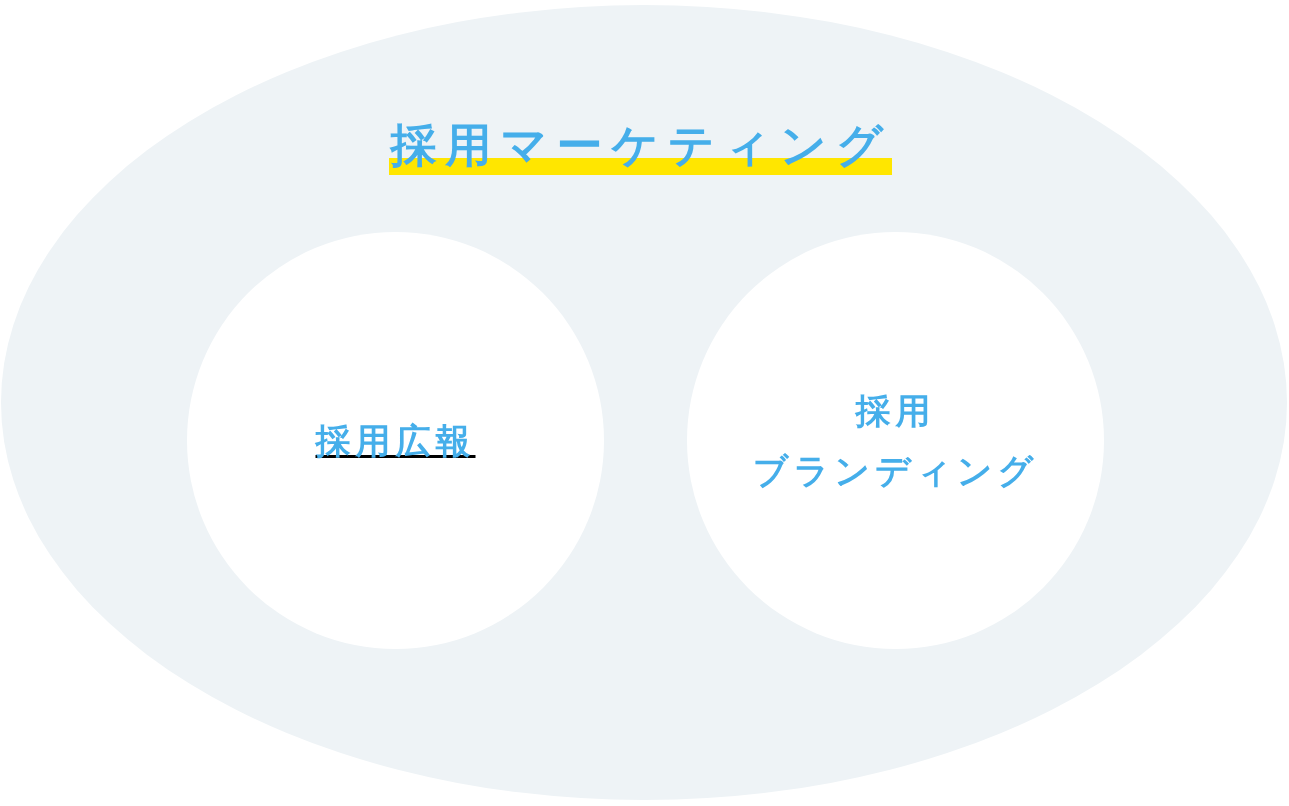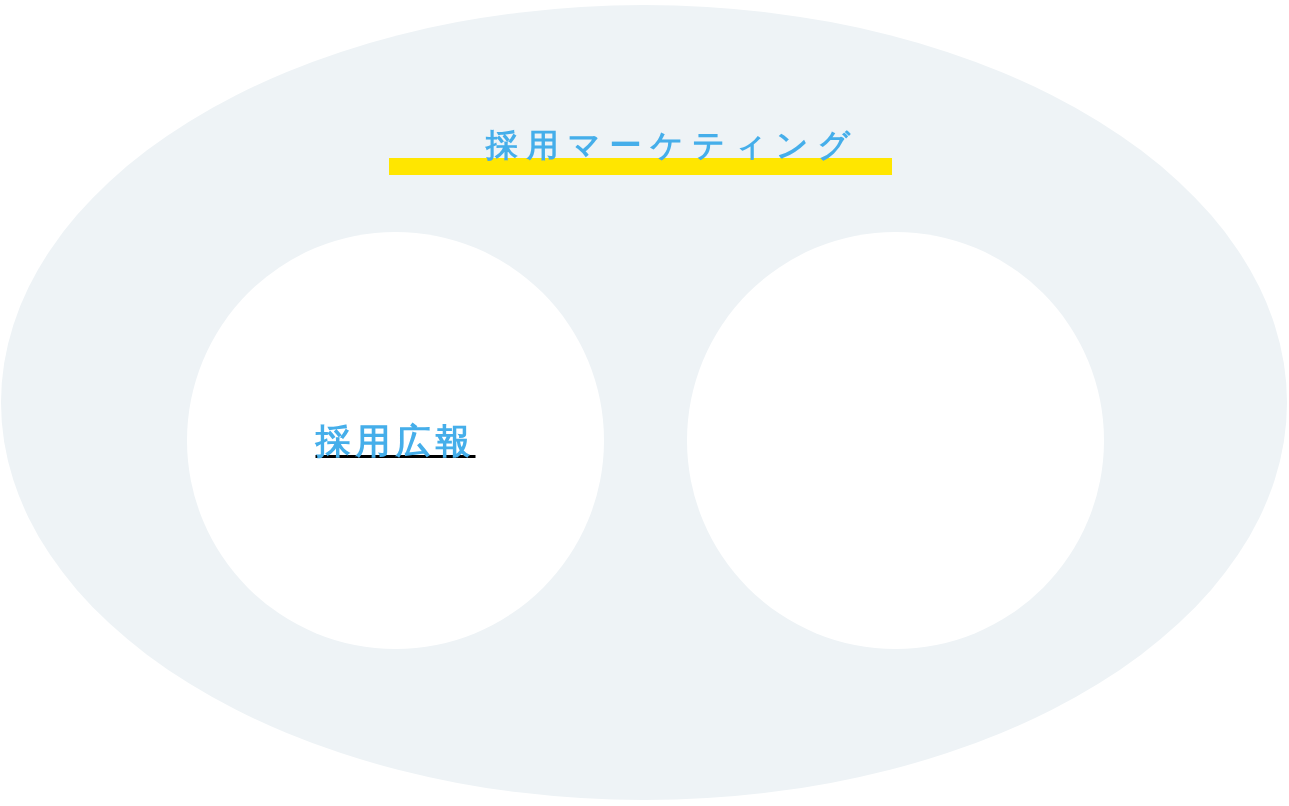--- a/index.html
+++ b/index.html
@@ -36,28 +36,27 @@
     top: 42px;
     width: 503px;
     height: 17px;
     background: #ffe600;
   }
   .title-text {
     position: absolute;
     left: 0;
     top: 0;
     width: 503px;
-    text-align: center;
-    font-size: 32px;
+    text-align: right;
+    font-size: 46px;
     font-weight: bold;
     line-height: 58px;
     letter-spacing: 9px;
     color: #45aeea;
     white-space: nowrap;
-    margin-left: 32px;
   }
   .circle {
     position: absolute;
     width: 417px;
     height: 417px;
     border-radius: 50%;
     background: #ffffff;
     display: flex;
     align-items: center;
     justify-content: center;
@@ -83,13 +82,15 @@
 <div class="title-wrap">
   <div class="title-highlight"></div>
   <div class="title-text">採用マーケティング</div>
 </div>
 
 <div class="circle circle-left">
   <div class="circle-label">採用広報</div>
 </div>
 
 <div class="circle circle-right">
+  <div class="circle-label">採用</div>
+  <div class="circle-label">ブランディング</div>
 </div>
 
 </body></html>

